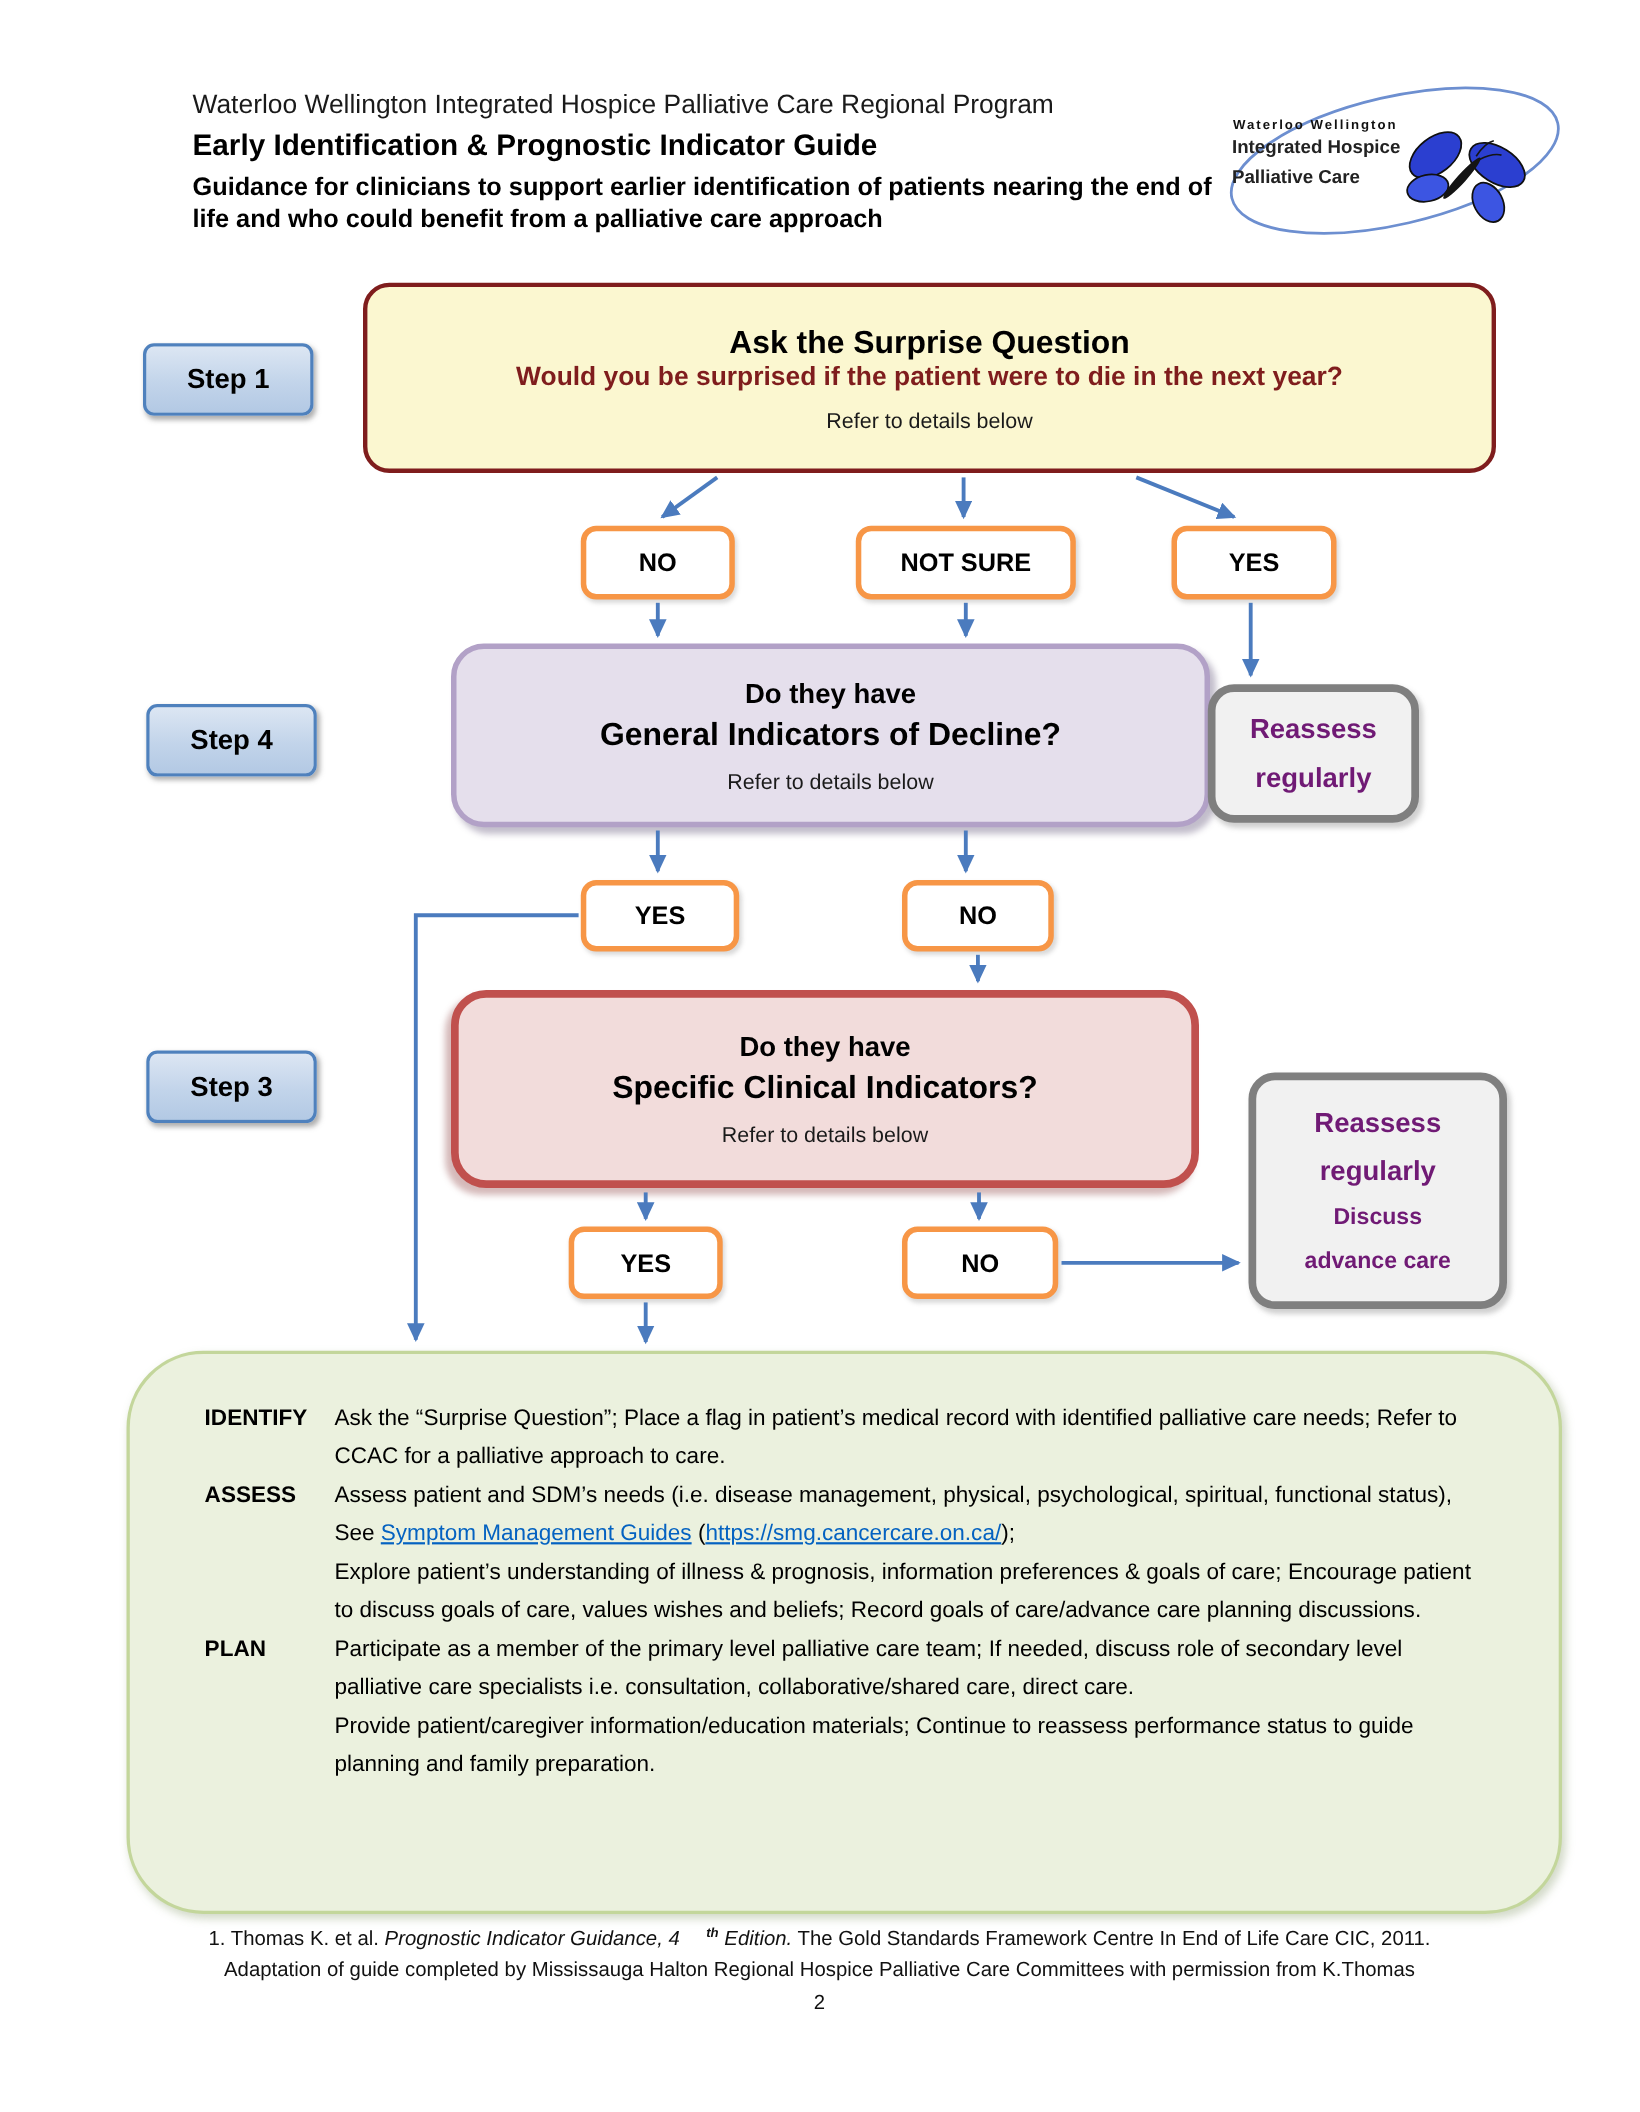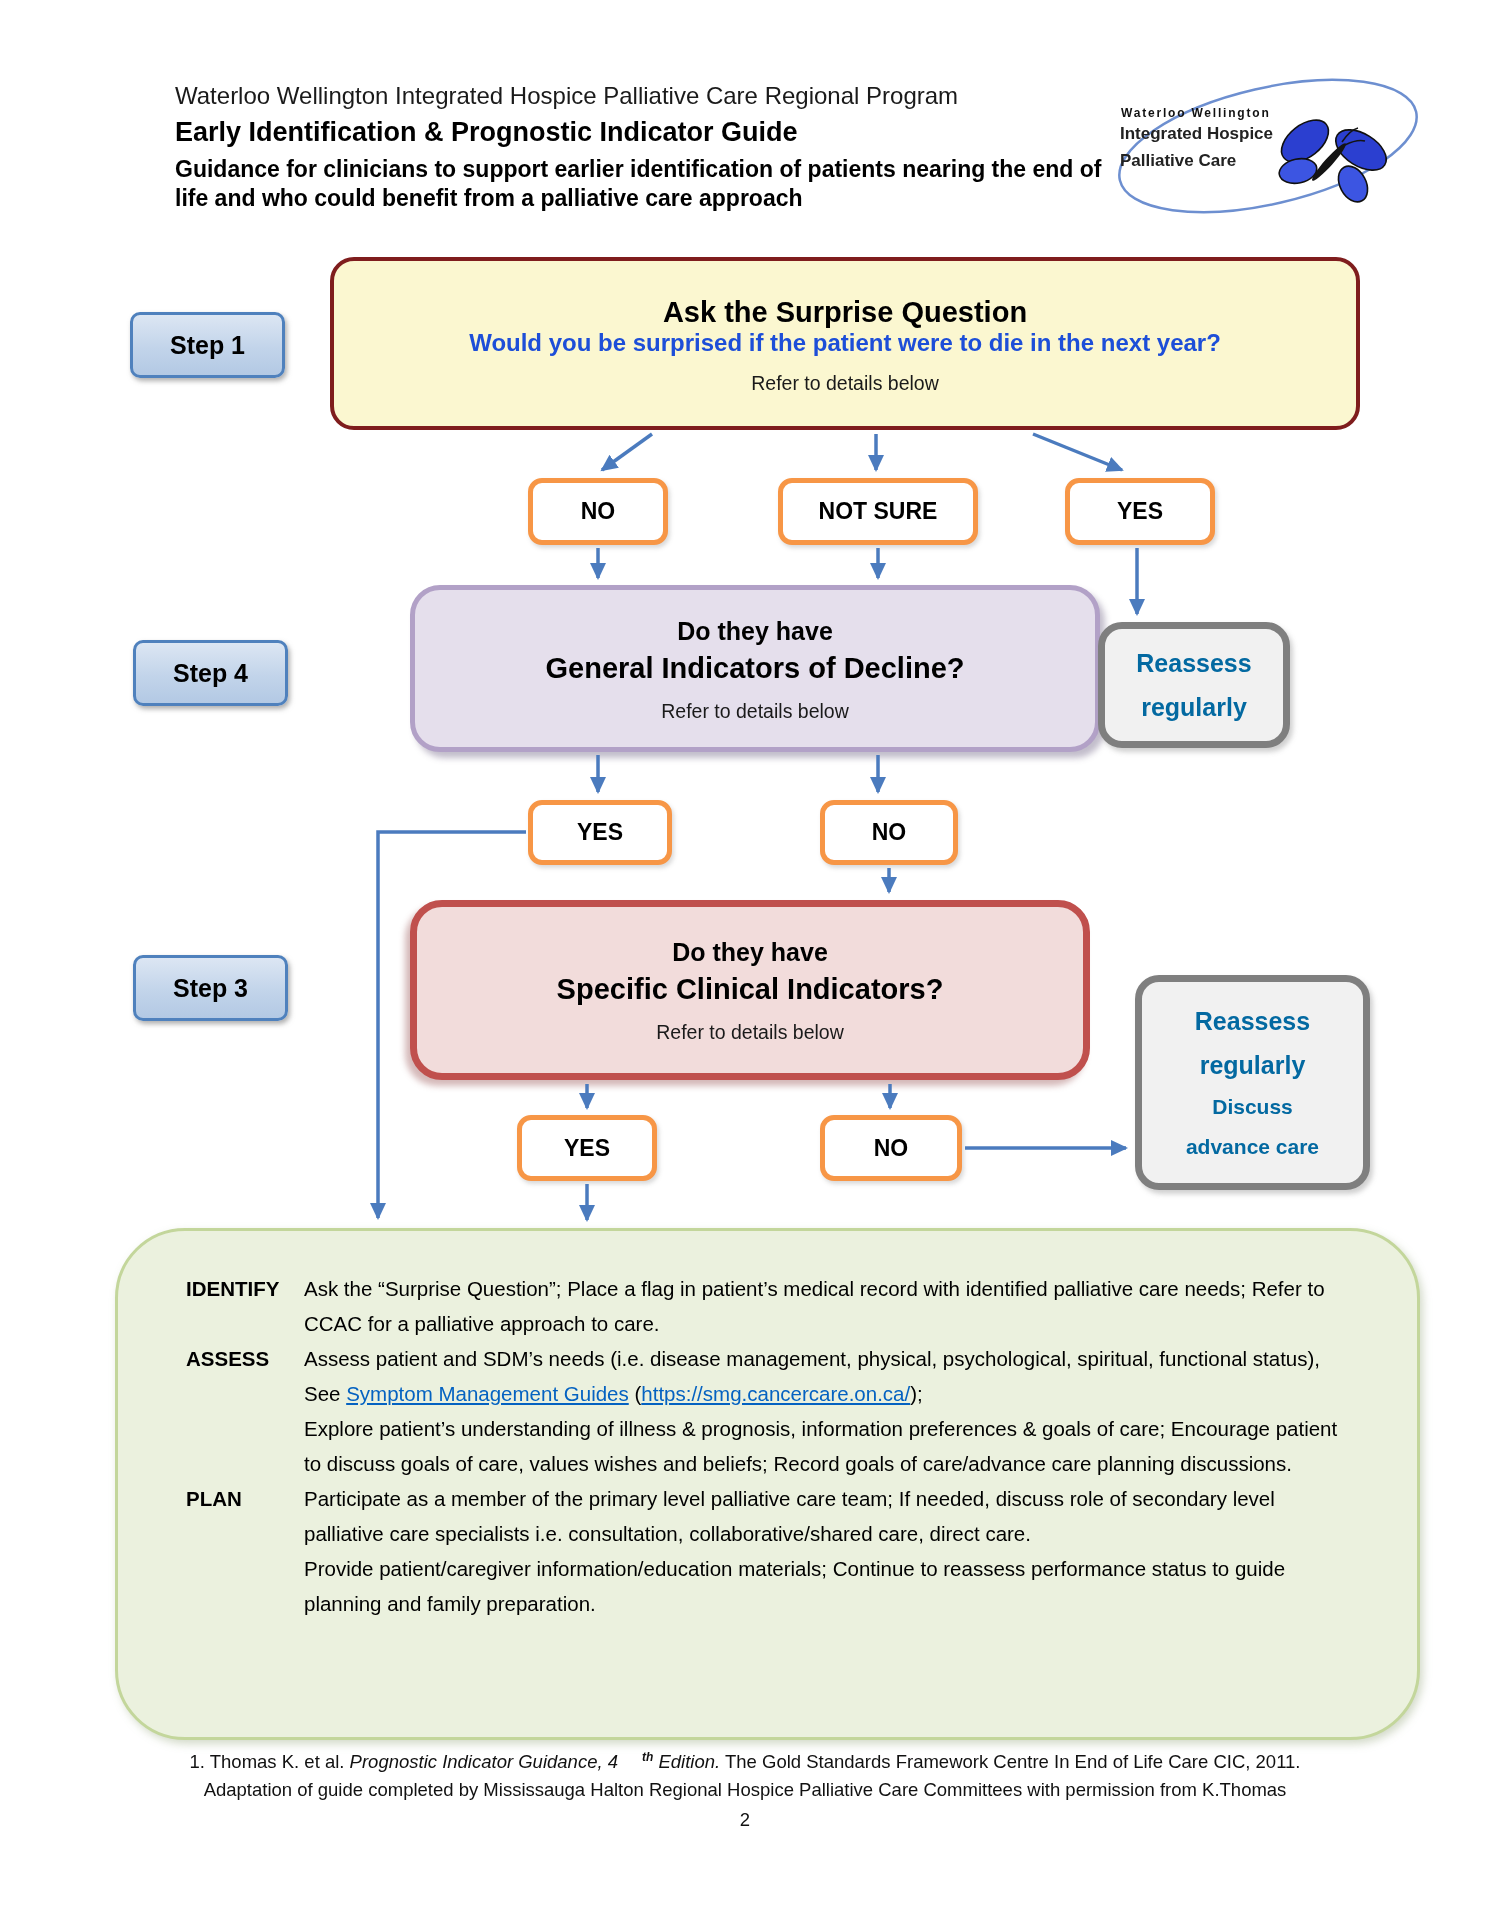--- a/index.html
+++ b/index.html
@@ -21,27 +21,27 @@
   .badge { position:absolute; width:155px; height:66px; border:3px solid #4f81bd; border-radius:10px;
            background:linear-gradient(180deg,#dce6f3 0%,#c2d4ea 55%,#b3c9e4 100%);
            display:flex; align-items:center; justify-content:center;
            font-size:25px; font-weight:bold; color:#000; box-shadow:2px 3px 5px rgba(110,110,110,.55); }
 
   
   .node { position:absolute; display:flex; flex-direction:column; align-items:center; justify-content:center; text-align:center; }
   .yellow { background:#fbf7d0; border:4px solid #7f1d1d; border-radius:24px; }
   .orange { background:#ffffff; border:5px solid #f79646; border-radius:14px; font-size:23px; font-weight:bold; color:#000; box-shadow:2px 3px 4px rgba(130,130,130,.30); }
   .purple { background:#e5dfec; border:5px solid #b2a1c7; border-radius:30px; box-shadow:5px 6px 6px rgba(120,108,140,.45); }
-  .gray   { background:#f1f1f1; border:7px solid #7f7f7f; border-radius:24px; font-weight:bold; color:#0369a1; box-shadow:3px 4px 5px rgba(120,120,120,.35); }
+  .gray   { background:#f1f1f1; border:7px solid #7f7f7f; border-radius:24px; font-weight:bold; color:#701a75; box-shadow:3px 4px 5px rgba(120,120,120,.35); }
   .red    { background:#f2dcdb; border:7px solid #c0504d; border-radius:32px; box-shadow:-5px 6px 6px rgba(150,80,80,.40); }
 
   .q-title   { font-size:29px; font-weight:bold; color:#000; }
   .q-line1   { font-size:25px; font-weight:bold; color:#000; }
   .q-line2   { font-size:29px; font-weight:bold; color:#000; margin-top:6px; }
-  .q-bigline { font-size:24px; font-weight:bold; color:#1d4ed8; margin-top:0; }
+  .q-bigline { font-size:24px; font-weight:bold; color:#7f1d1d; margin-top:0; }
   .q-note    { font-size:19.5px; color:#1a1a1a; margin-top:15px; }
   .g-big     { font-size:25px; font-weight:bold; line-height:44px; }
   .g-small   { font-size:21px; font-weight:bold; line-height:40px; }
 
   
   .green-panel { position:absolute; background:#ebf1de; border:3px solid #c3d69b; border-radius:70px; box-shadow:3px 4px 8px rgba(130,150,100,.35); }
   .action-content { position:absolute; left:68px; top:40px; width:1180px; font-size:20.5px; line-height:35px; color:#000; }
   .action-row  { display:flex; }
   .action-label{ width:118px; flex:none; font-weight:bold; }
   .action-text { width:1045px; }

